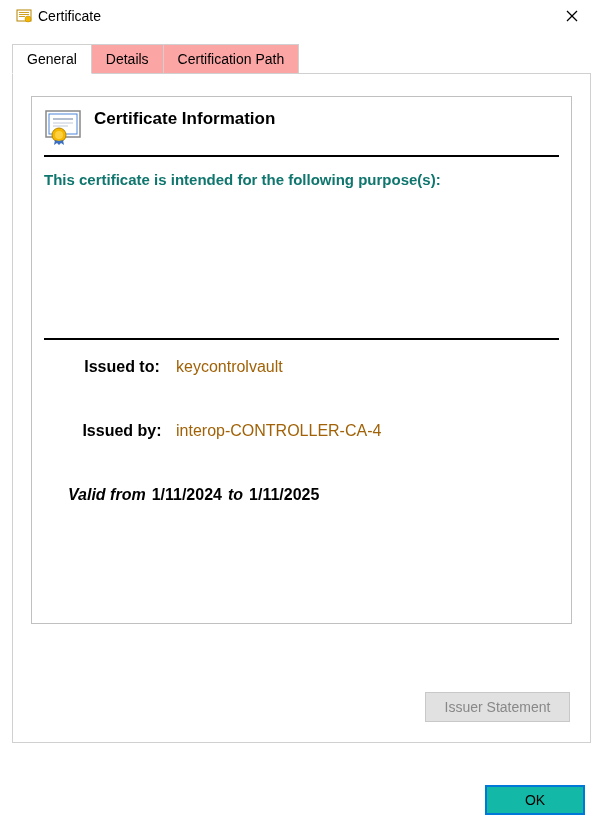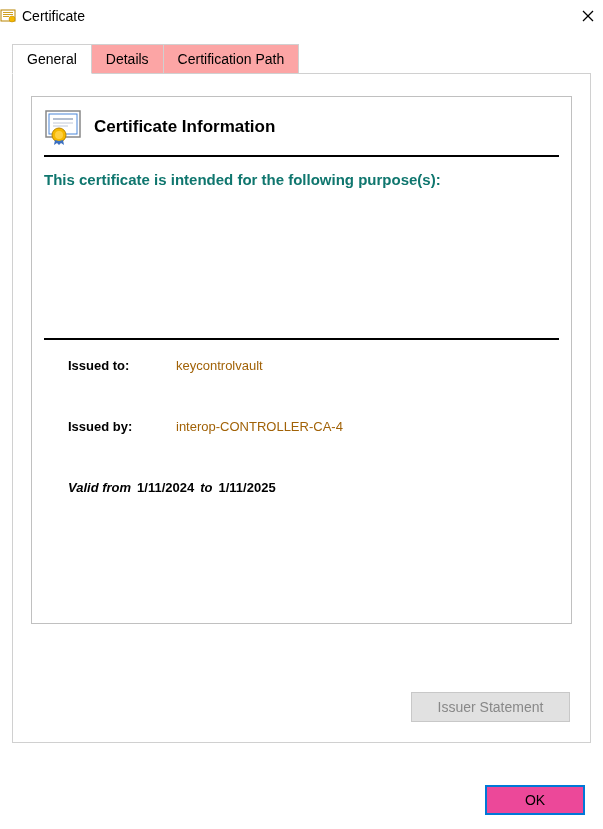--- a/index.html
+++ b/index.html
@@ -12,21 +12,21 @@
       width: 603px;
       height: 829px;
       background: #ffffff;
       position: relative;
       overflow: hidden;
     }
     .title-bar {
       height: 32px;
       display: flex;
       align-items: center;
-      padding: 0 0;
+      padding: 0 16px;
       background: #ffffff;
     }
     .title-icon {
       width: 16px;
       height: 16px;
       margin-right: 6px;
     }
     .title-text {
       font-size: 14px;
       color: #000;
@@ -75,21 +75,21 @@
       background: #fff;
     }
     .inner-box {
       border: 1px solid #c0c0c0;
       height: 528px;
       padding: 12px 12px 18px 12px;
       position: relative;
     }
     .cert-header {
       display: flex;
-      align-items: center;
+      align-items: flex-start;
       padding-bottom: 10px;
     }
     .cert-icon {
       width: 40px;
       height: 36px;
       margin-right: 10px;
     }
     .cert-title {
       font-size: 17px;
       font-weight: bold;
@@ -121,21 +121,22 @@
     .middle-spacer {
       height: 150px;
     }
     .detail-block {
       margin-top: 18px;
       padding-left: 24px;
     }
     .detail-row {
       display: flex;
       margin-bottom: 46px;
-      font-size: 13px;
+      font-size: 16px;
+      text-align: center;
     }
     .detail-row.valid {
       margin-bottom: 0;
     }
     .detail-label {
       font-weight: bold;
       min-width: 108px;
       color: #000;
     }
     .detail-value {
@@ -146,38 +147,38 @@
       font-style: italic;
     }
     .valid-date {
       font-weight: bold;
       margin: 0 6px;
     }
     .issuer-statement-btn {
       position: absolute;
       right: 20px;
       bottom: 20px;
-      width: 159px;
+      width: 145px;
       height: 30px;
       background: #e1e1e1;
       border: 1px solid #c8c8c8;
       color: #888888;
       font-size: 14px;
       font-family: inherit;
       cursor: default;
     }
     .footer {
       position: absolute;
       bottom: 14px;
       right: 18px;
     }
     .ok-btn {
       width: 100px;
       height: 30px;
-      background: #ec4899;
+      background: #14b8a6;
       border: 2px solid #0078d7;
       font-size: 14px;
       font-family: inherit;
       cursor: pointer;
       color: #000;
       text-align: center;
     }
   </style>
 </head>
 <body>

